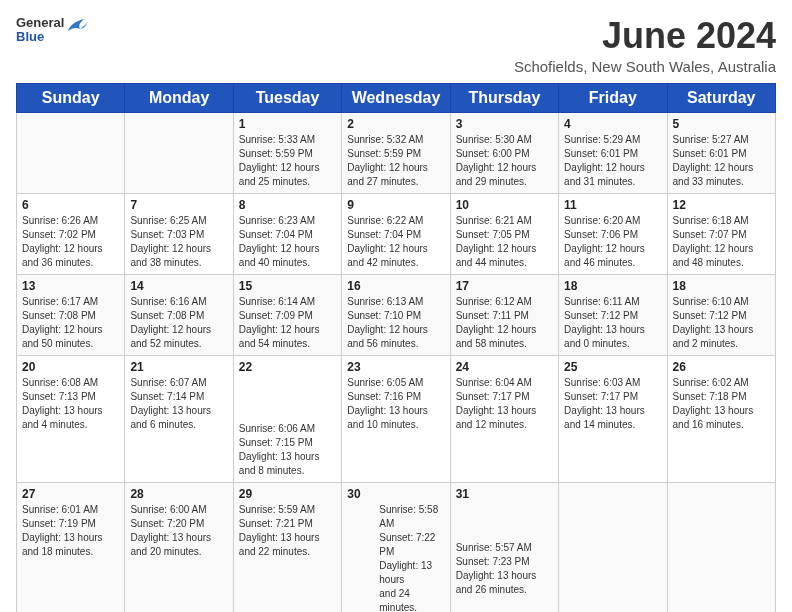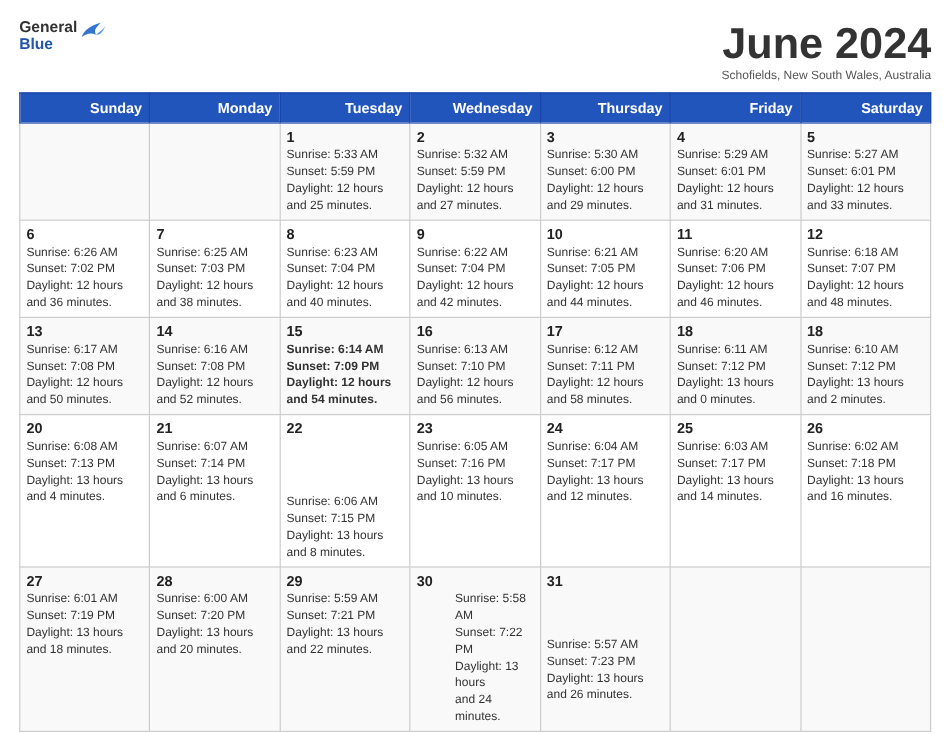--- a/index.html
+++ b/index.html
@@ -32,35 +32,35 @@
     .title-block {
       text-align: right;
     }
     .month-title {
       font-size: 36px;
       font-weight: bold;
       color: #333;
       line-height: 1.1;
     }
     .location-title {
-      font-size: 10px;
+      font-size: 15px;
       color: #555;
       margin-top: 2px;
     }
     table {
       width: 100%;
       border-collapse: collapse;
       font-size: 11px;
     }
     thead tr th {
       background-color: #2255bb;
       color: #fff;
       padding: 5px 6px;
-      text-align: right;
-      font-size: 12px;
+      text-align: center;
+      font-size: 16px;
       font-weight: bold;
       border: 1px solid #1a44aa;
     }
     tbody tr td {
       border: 1px solid #ccc;
       vertical-align: top;
       padding: 4px 5px;
       width: calc(100% / 7);
       min-height: 70px;
       height: 80px;
@@ -222,21 +222,21 @@
         </td>
         <td>
           <div class="day-number">14</div>
           <div class="day-info" style="white-space: pre-line;">Sunrise: 6:16 AM
 Sunset: 7:08 PM
 Daylight: 12 hours
 and 52 minutes.</div>
         </td>
         <td>
           <div class="day-number">15</div>
-          <div class="day-info" style="white-space: pre-line; font-weight: bold;">Sunrise: 6:14 AM
+          <div class="day-info" style="white-space: pre-line;">Sunrise: 6:14 AM
 Sunset: 7:09 PM
 Daylight: 12 hours
 and 54 minutes.</div>
         </td>
         <td>
           <div class="day-number">16</div>
           <div class="day-info" style="white-space: pre-line;">Sunrise: 6:13 AM
 Sunset: 7:10 PM
 Daylight: 12 hours
 and 56 minutes.</div>

